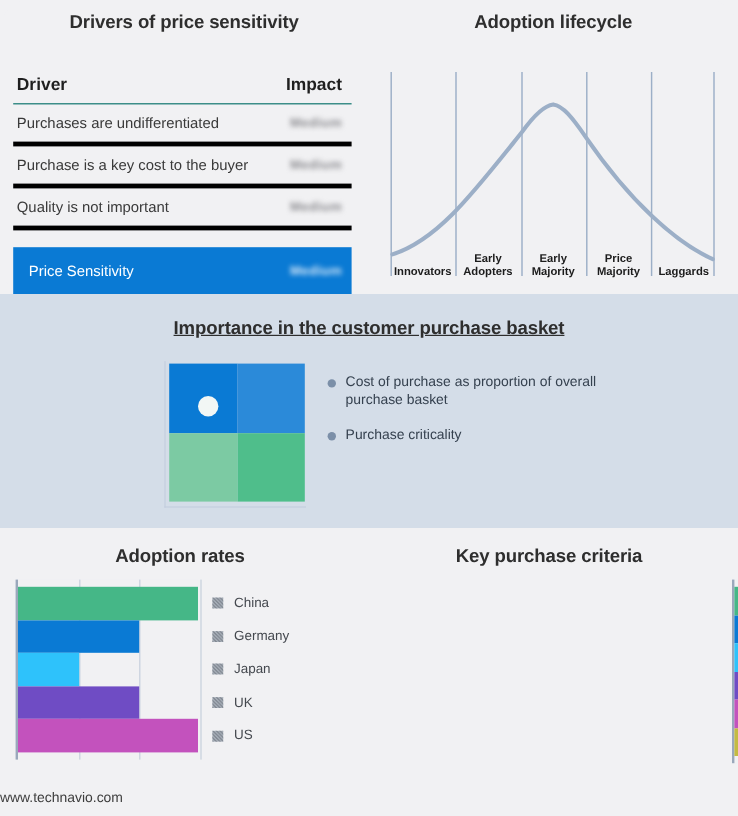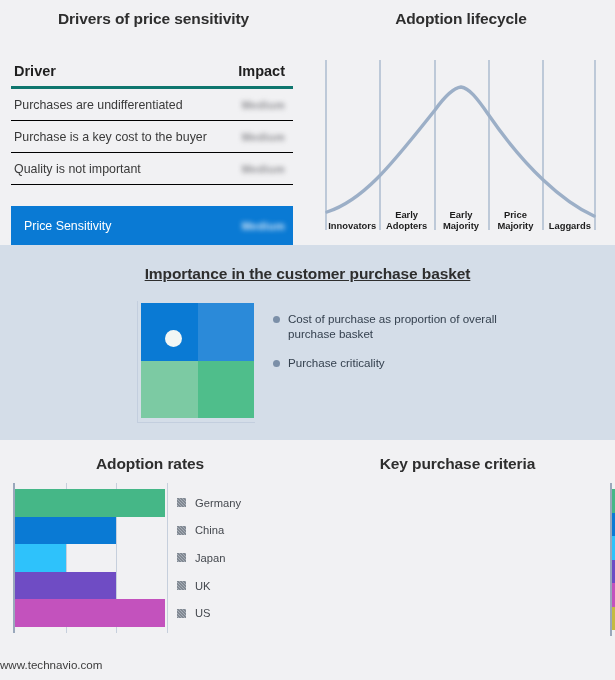--- a/index.html
+++ b/index.html
@@ -52,34 +52,34 @@
   .drivers-table {
     position: absolute;
     left: 11px; top: 63px;
     width: 282px;
   }
   .dt-head {
     display: flex;
     align-items: flex-end;
     justify-content: space-between;
     padding: 0 8px 7px 3px;
-    border-bottom: 3px solid #0f766e;
+    border-bottom: 1px solid #0f766e;
   }
   .dt-head-driver, .dt-head-impact {
     font-size: 14.5px;
     font-weight: bold;
     color: #1f1f1f;
   }
   .dt-row {
     display: flex;
     align-items: center;
     justify-content: space-between;
     height: 31px;
     padding: 0 8px 0 3px;
-    border-bottom: 1px solid #000000;
+    border-bottom: 4px solid #000000;
   }
   .dt-row-label {
     font-size: 12.4px;
     color: #3a3a3a;
   }
   .blur-val {
     font-size: 11px;
     font-weight: bold;
     color: #8e8e92;
     filter: blur(2.4px);
@@ -419,25 +419,25 @@
                 <div class="bar" title="UK" style="width: 101.333px; background: rgb(111, 76, 196);"></div>
               </div>
               <div class="bar-row">
                 <div class="bar" title="US" style="width: 152px; background: rgb(195, 82, 189);"></div>
               </div>
             </div>
           </div>
         <div class="bar-legend" id="legend-0" style="height:150px;">
             <div class="bl-row">
               <span class="hatch-marker"></span>
-              <span class="bl-name">Germany</span>
+              <span class="bl-name">China</span>
             </div>
             <div class="bl-row">
               <span class="hatch-marker"></span>
-              <span class="bl-name">China</span>
+              <span class="bl-name">Germany</span>
             </div>
             <div class="bl-row">
               <span class="hatch-marker"></span>
               <span class="bl-name">Japan</span>
             </div>
             <div class="bl-row">
               <span class="hatch-marker"></span>
               <span class="bl-name">UK</span>
             </div>
             <div class="bl-row">

